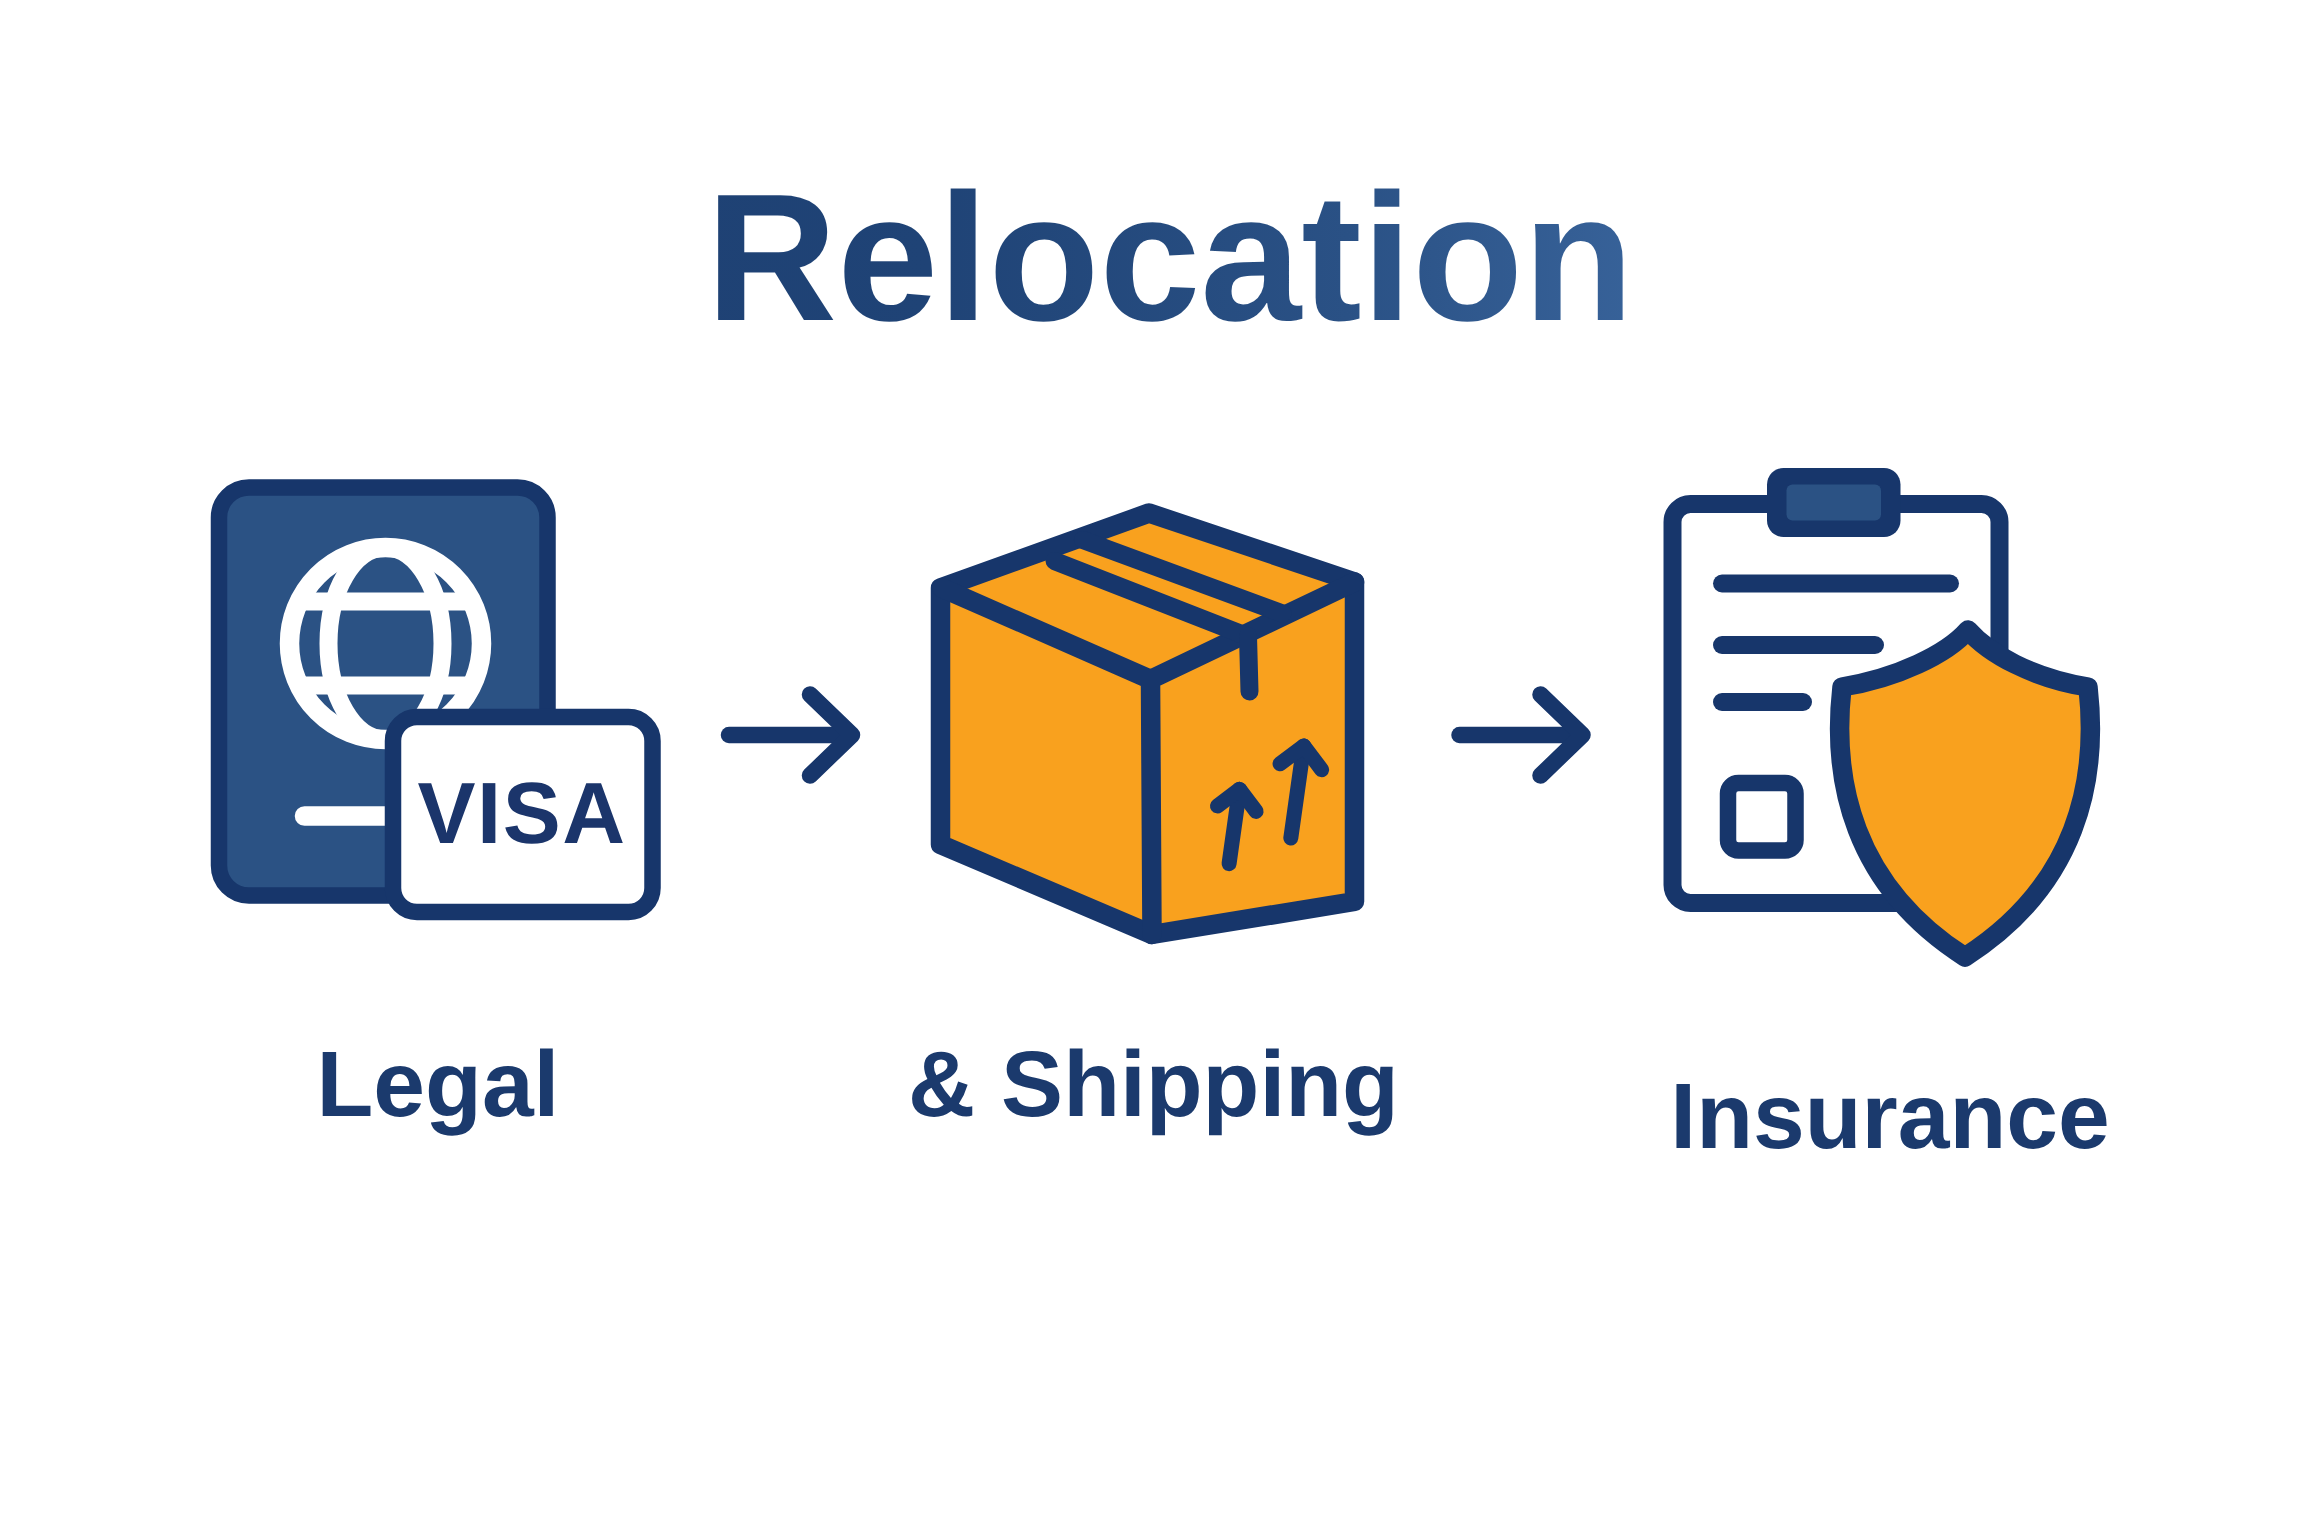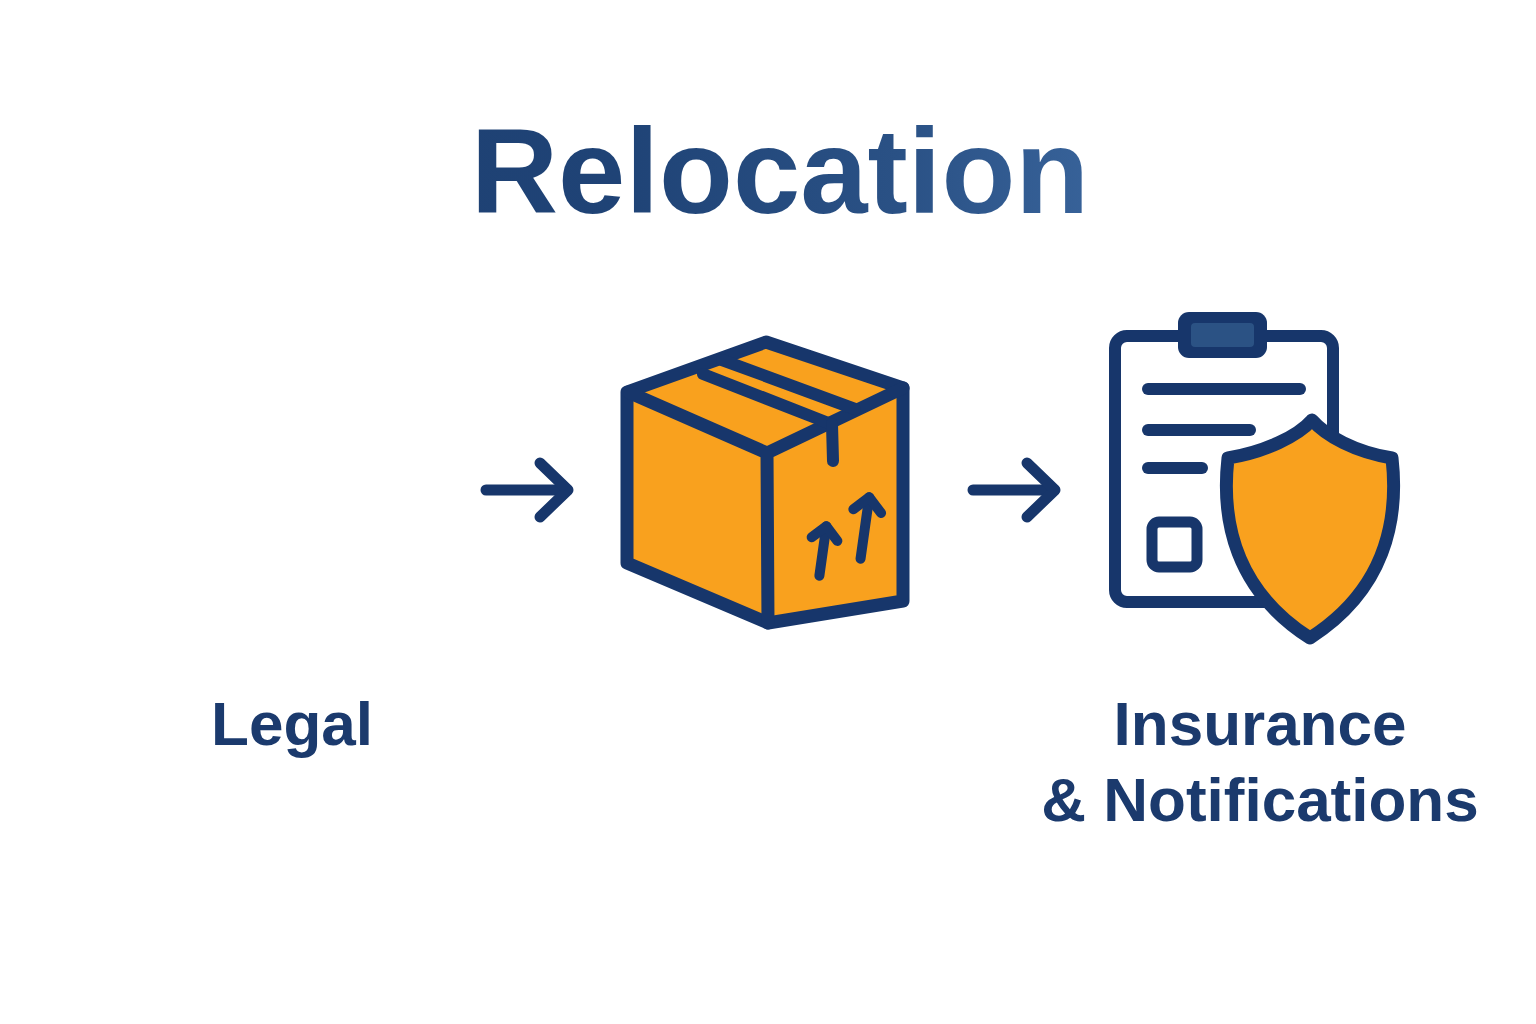--- a/index.html
+++ b/index.html
@@ -34,30 +34,48 @@
     text-align:center;
     color:#1b3a6d;
     font-size:62px;
     font-weight:bold;
     line-height:76px;
     white-space:nowrap;
   }
   .step-label span{display:block;}
   .label-1{left:32px;}
   .label-2{left:509px;}
-  .label-3{left:1000px;}
+  .label-3{left:1000px;margin-top:21px;}
   svg{display:block;}
 </style>
 </head>
 <body>
 
 <div class="stage">
 
   <div class="title">Relocation</div>
 
+  <div class="icon-wrap" style="left:130px;top:305px;">
+    <svg width="330" height="325" viewBox="0 0 330 325">
+      <g>
+        <rect x="16" y="20" width="219" height="272" rx="20" fill="#2B5284" stroke="#17366B" stroke-width="11"></rect>
+        <g stroke="#FFFFFF" fill="none" stroke-linecap="round">
+          <circle cx="127" cy="124" r="64" stroke-width="13"></circle>
+          <ellipse cx="127" cy="124" rx="38" ry="64" stroke-width="12"></ellipse>
+          <line x1="71" y1="96" x2="183" y2="96" stroke-width="12"></line>
+          <line x1="71" y1="152" x2="183" y2="152" stroke-width="12"></line>
+        </g>
+        <line x1="73" y1="239" x2="132" y2="239" stroke="#FFFFFF" stroke-width="13" stroke-linecap="round"></line>
+      </g>
+      <g>
+        <rect x="132" y="173" width="173" height="130" rx="16" fill="#FFFFFF" stroke="#17366B" stroke-width="11"></rect>
+        <text x="218" y="257" text-anchor="middle" font-family="Liberation Sans, sans-serif" font-size="58" font-weight="bold" letter-spacing="1" fill="#1B356B">VISA</text>
+      </g>
+    </svg>
+  </div>
 
   <div class="icon-wrap" style="left:480px;top:455px;">
     <svg width="95" height="70" viewBox="0 0 95 70" fill="none" stroke="#17366B" stroke-width="11" stroke-linecap="round" stroke-linejoin="round">
       <line x1="6" y1="35" x2="76" y2="35"></line>
       <path d="M60,8 L88,35 L60,62"></path>
     </svg>
   </div>
 
   <div class="icon-wrap" style="left:610px;top:330px;">
     <svg width="310" height="310" viewBox="0 0 310 310">
@@ -110,19 +128,19 @@
                C 126,220 140,290 215,338
                C 290,290 304,220 297,158
                C 260,152 231,136 217,120 Z" fill="#F9A11E" stroke="#17366B" stroke-width="13" stroke-linejoin="round"></path>
     </svg>
   </div>
 
   <div class="step-label label-1">
     <span>Legal</span>
   </div>
   <div class="step-label label-2">
+    <span>&amp; Shipping</span>
   </div>
   <div class="step-label label-3">
     <span>Insurance</span>
-    <span>&amp; Notifications</span>
   </div>
 
 </div>
 
 </body></html>

